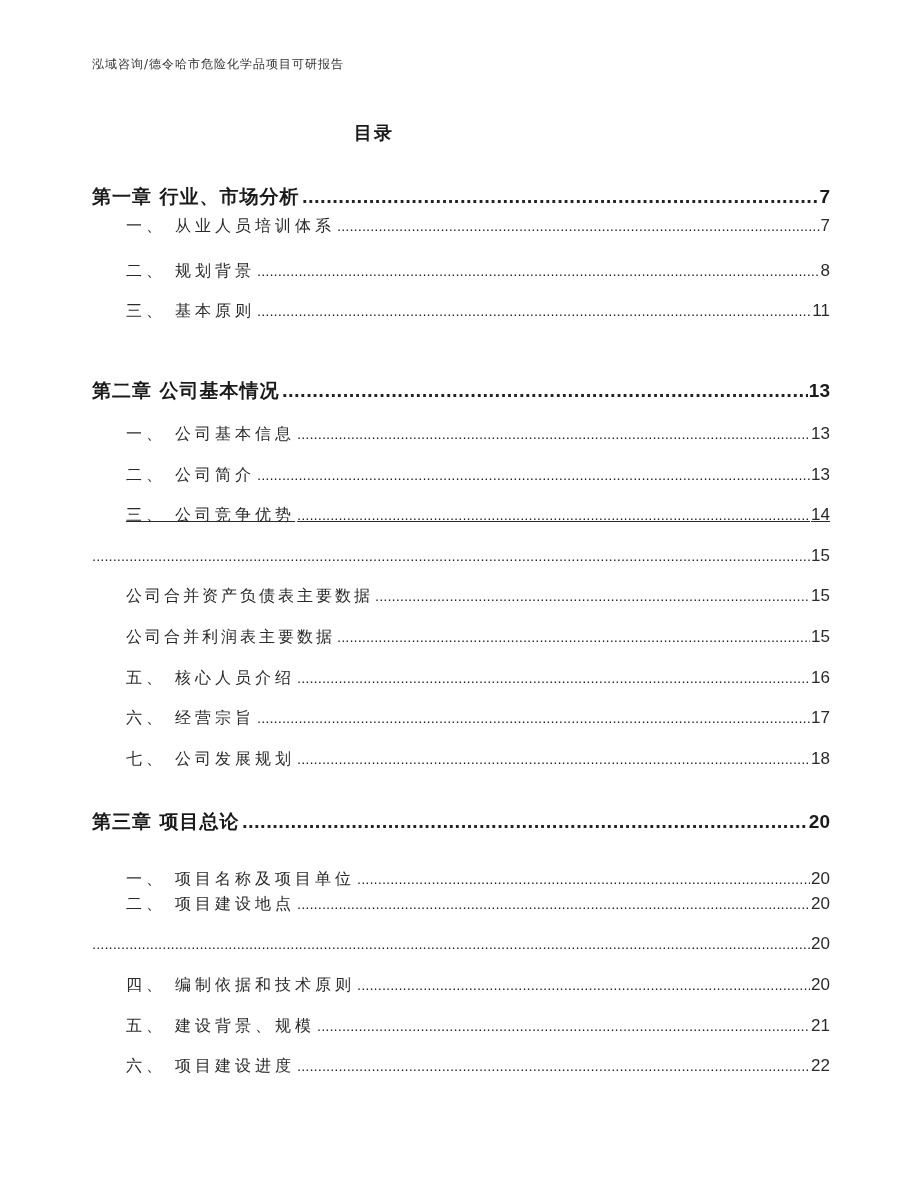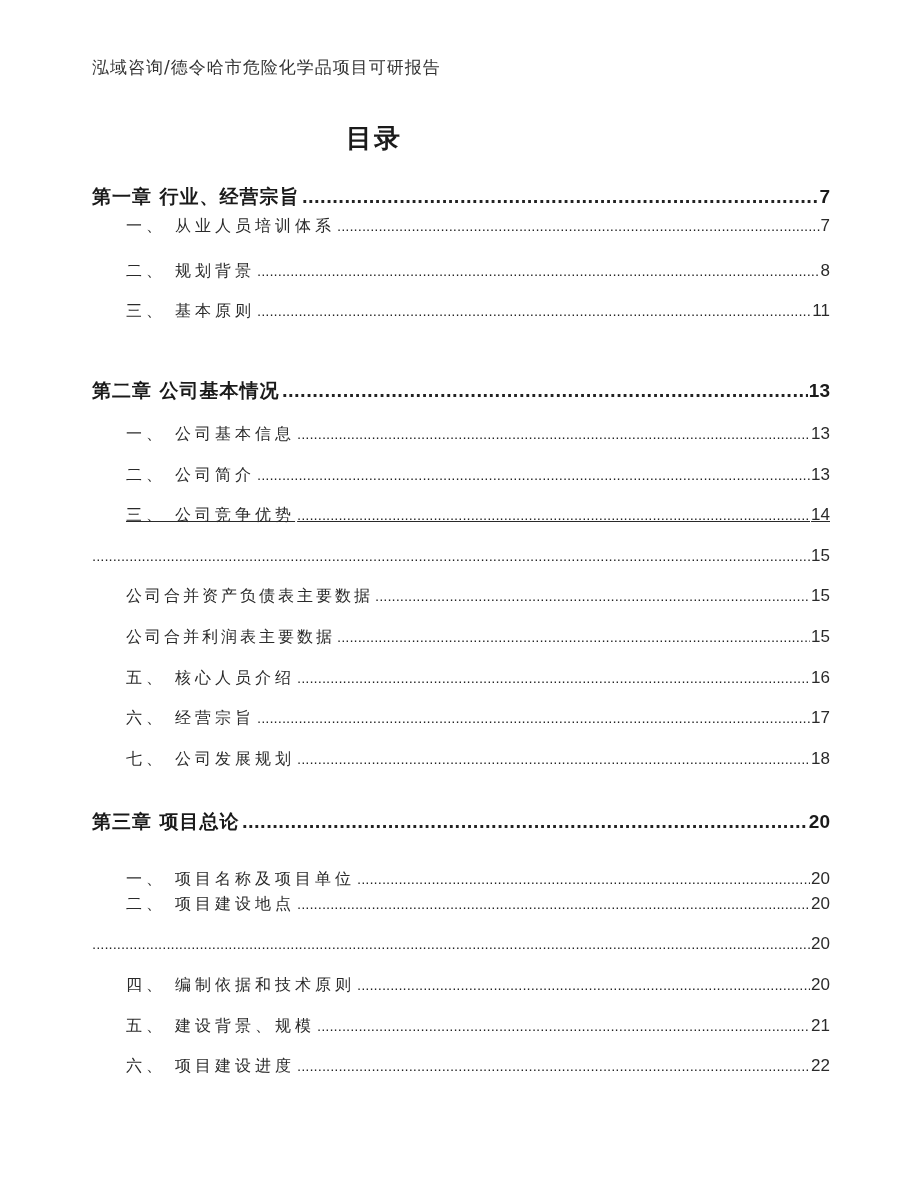--- a/index.html
+++ b/index.html
@@ -12,39 +12,39 @@
     height: 1191px;
     position: relative;
     overflow: hidden;
     font-family: "DejaVu Sans", "Liberation Sans", sans-serif;
     color: #1a1a1a;
   }
   .page-header {
     position: absolute;
     left: 92px;
     top: 56px;
-    font-size: 17px;
+    font-size: 12px;
     letter-spacing: 1px;
     color: #333;
   }
   .header-rule {
     position: absolute;
     left: 90px;
     right: 90px;
     top: 80px;
     height: 0;
     border-top: 0 solid transparent;
   }
   .toc-title {
     position: absolute;
     left: 0;
     width: 748px;
     top: 121px;
     text-align: center;
-    font-size: 26px;
+    font-size: 18px;
     font-weight: bold;
     letter-spacing: 2px;
     font-family: Liberation Mono, monospace;
   }
   .toc {
     position: absolute;
     left: 92px;
     width: 738px;
     top: 0;
   }
@@ -107,21 +107,21 @@
 </head>
 <body>
 
 <div class="page-header">泓域咨询/德令哈市危险化学品项目可研报告</div>
 <div class="header-rule"></div>
 
 <div class="toc-title">目录</div>
 
 <div class="toc" id="toc">
     <div class="toc-entry chapter" style="top: 184px;">
-      <span class="label">第一章 行业、经营宗旨</span>
+      <span class="label">第一章 行业、市场分析</span>
       <span class="leader"></span>
       <span class="page">7</span>
     </div>
     <div class="toc-entry section" style="top: 216px; text-align: right;">
       <span class="label">一、 从业人员培训体系</span>
       <span class="leader"></span>
       <span class="page">7</span>
     </div>
     <div class="toc-entry section" style="top: 261px;">
       <span class="label">二、 规划背景</span>

